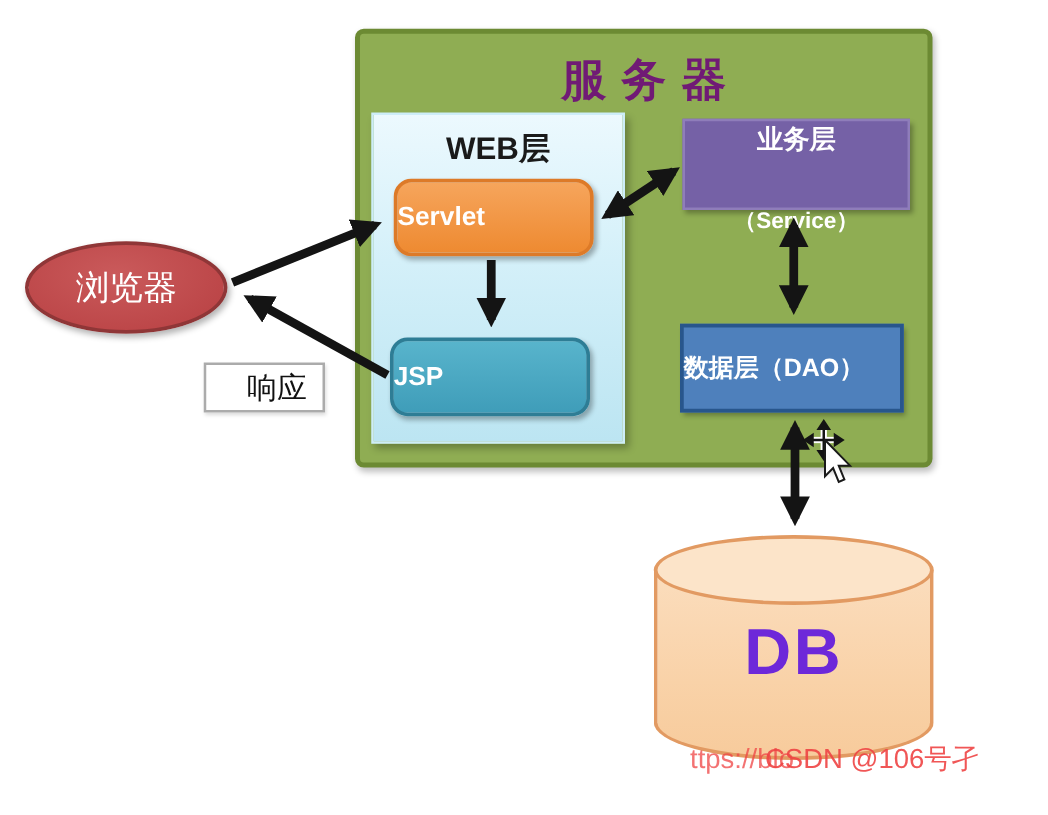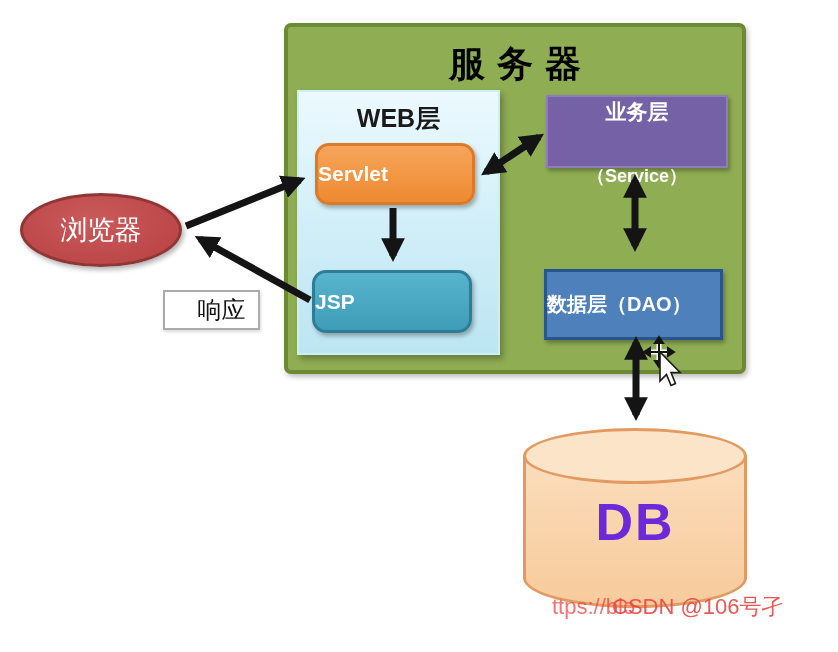--- a/index.html
+++ b/index.html
@@ -8,21 +8,21 @@
     font-family:"Liberation Sans","DejaVu Sans",sans-serif;
   }
   
   .server-box{
     position:absolute;left:284px;top:23px;width:462px;height:351px;
     background:#8FAD53;border:4px solid #6C8A33;border-radius:7px;
     box-sizing:border-box;box-shadow:2px 3px 5px rgba(0,0,0,.25);
   }
   .server-title{
     position:absolute;left:0;top:13px;width:100%;text-align:center;
-    color:#000000;font-size:36px;font-weight:bold;letter-spacing:12px;text-indent:12px;
+    color:#701a75;font-size:36px;font-weight:bold;letter-spacing:12px;text-indent:12px;
   }
   
   .web-panel{
     position:absolute;left:297px;top:90px;width:203px;height:265px;
     background:linear-gradient(180deg,#ECF9FE 0%,#D4F0F9 45%,#BCE5F2 100%);
     border:2px solid #CDEDf8;box-sizing:border-box;
     box-shadow:3px 4px 6px rgba(0,0,0,.28);
   }
   .web-title{
     position:absolute;left:0;top:10px;width:100%;text-align:center;
@@ -47,21 +47,21 @@
   }
   .service-box{
     left:546px;top:95px;width:182px;height:73px;
     background:#7561A6;border:2px solid #8F7DBA;
     box-shadow:2px 3px 4px rgba(0,0,0,.3);
     flex-direction:column;line-height:1.45;
   }
   .service-line1{font-size:21px;font-weight:bold;}
   .service-line2{font-size:18px;font-weight:bold;margin-top:36px;}
   .dao-box{
-    left:544px;top:269px;width:179px;height:71px;font-size:20px;
+    left:544px;top:259px;width:179px;height:71px;font-size:20px;
     background:#4E80BC;border:3px solid #28568C;
     box-shadow:2px 3px 4px rgba(0,0,0,.3);
   }
   
   .browser-ellipse{
     position:absolute;left:20px;top:193px;width:162px;height:74px;
     background:radial-gradient(ellipse at 45% 35%,#CA5A5B,#BC4648 75%);
     border:3px solid #8F3637;border-radius:50%;box-sizing:border-box;
     display:flex;align-items:center;justify-content:center;
     color:#fff;font-size:27px;box-shadow:2px 3px 5px rgba(0,0,0,.3);

